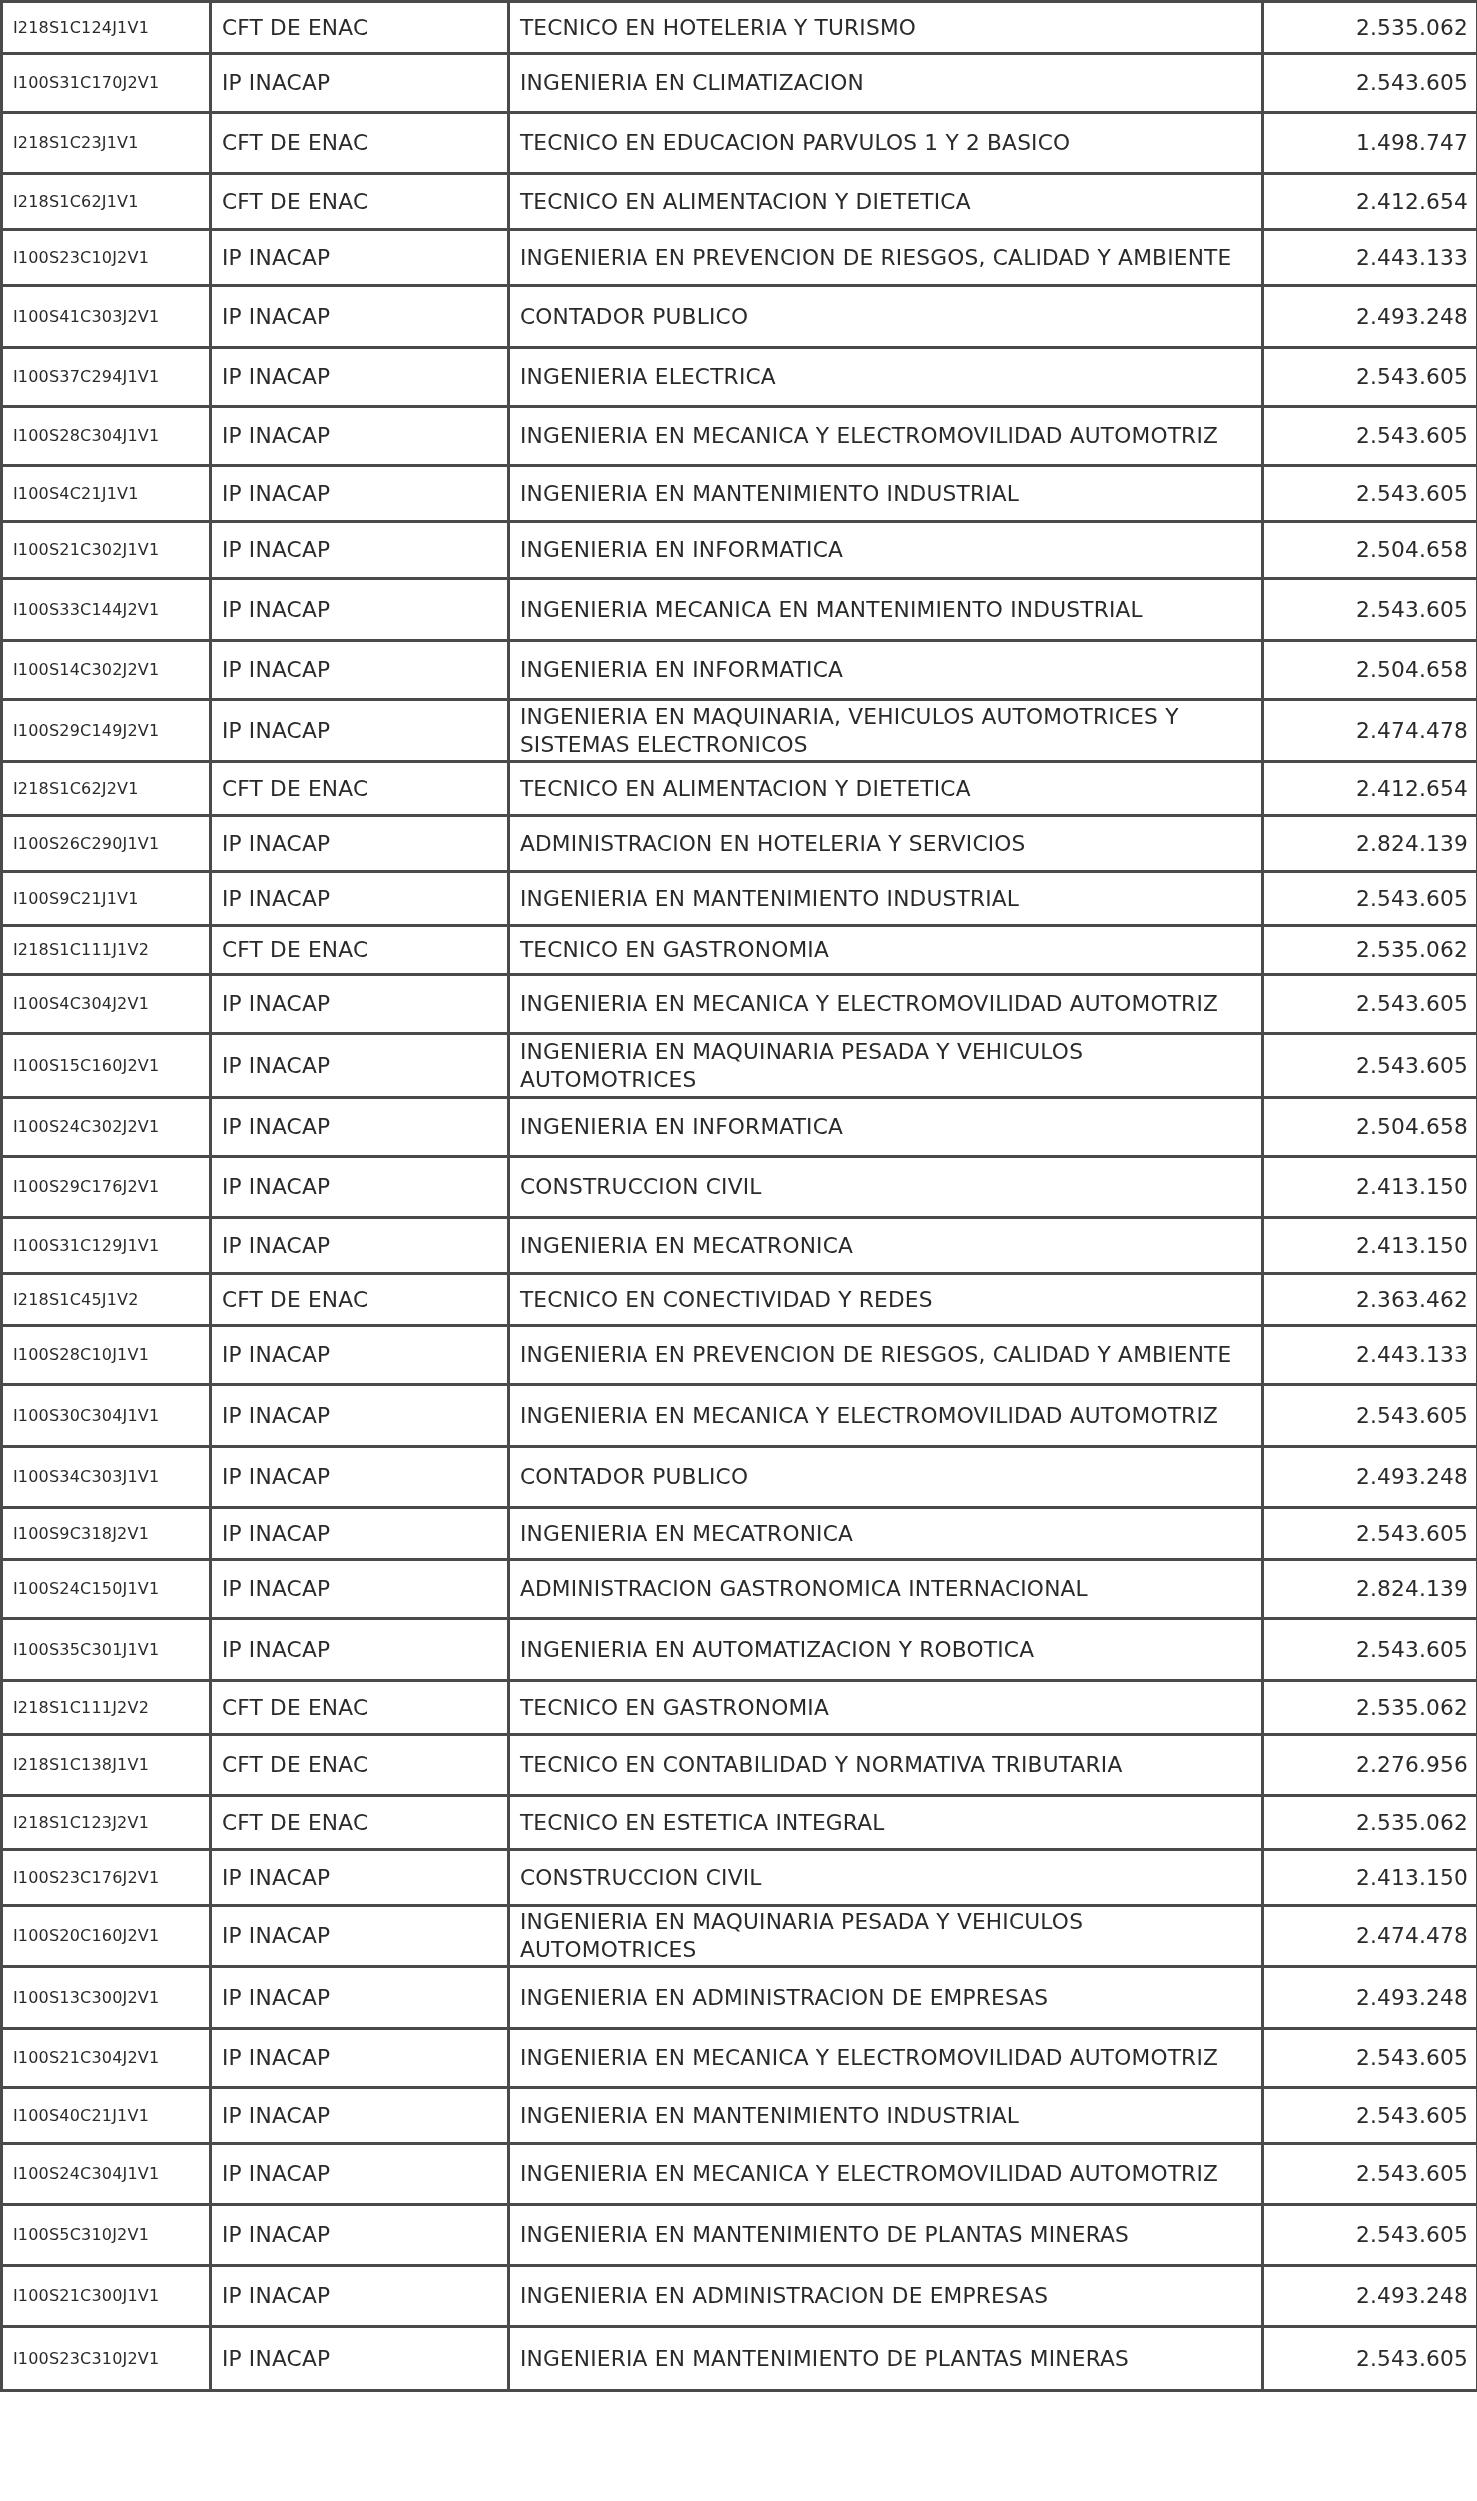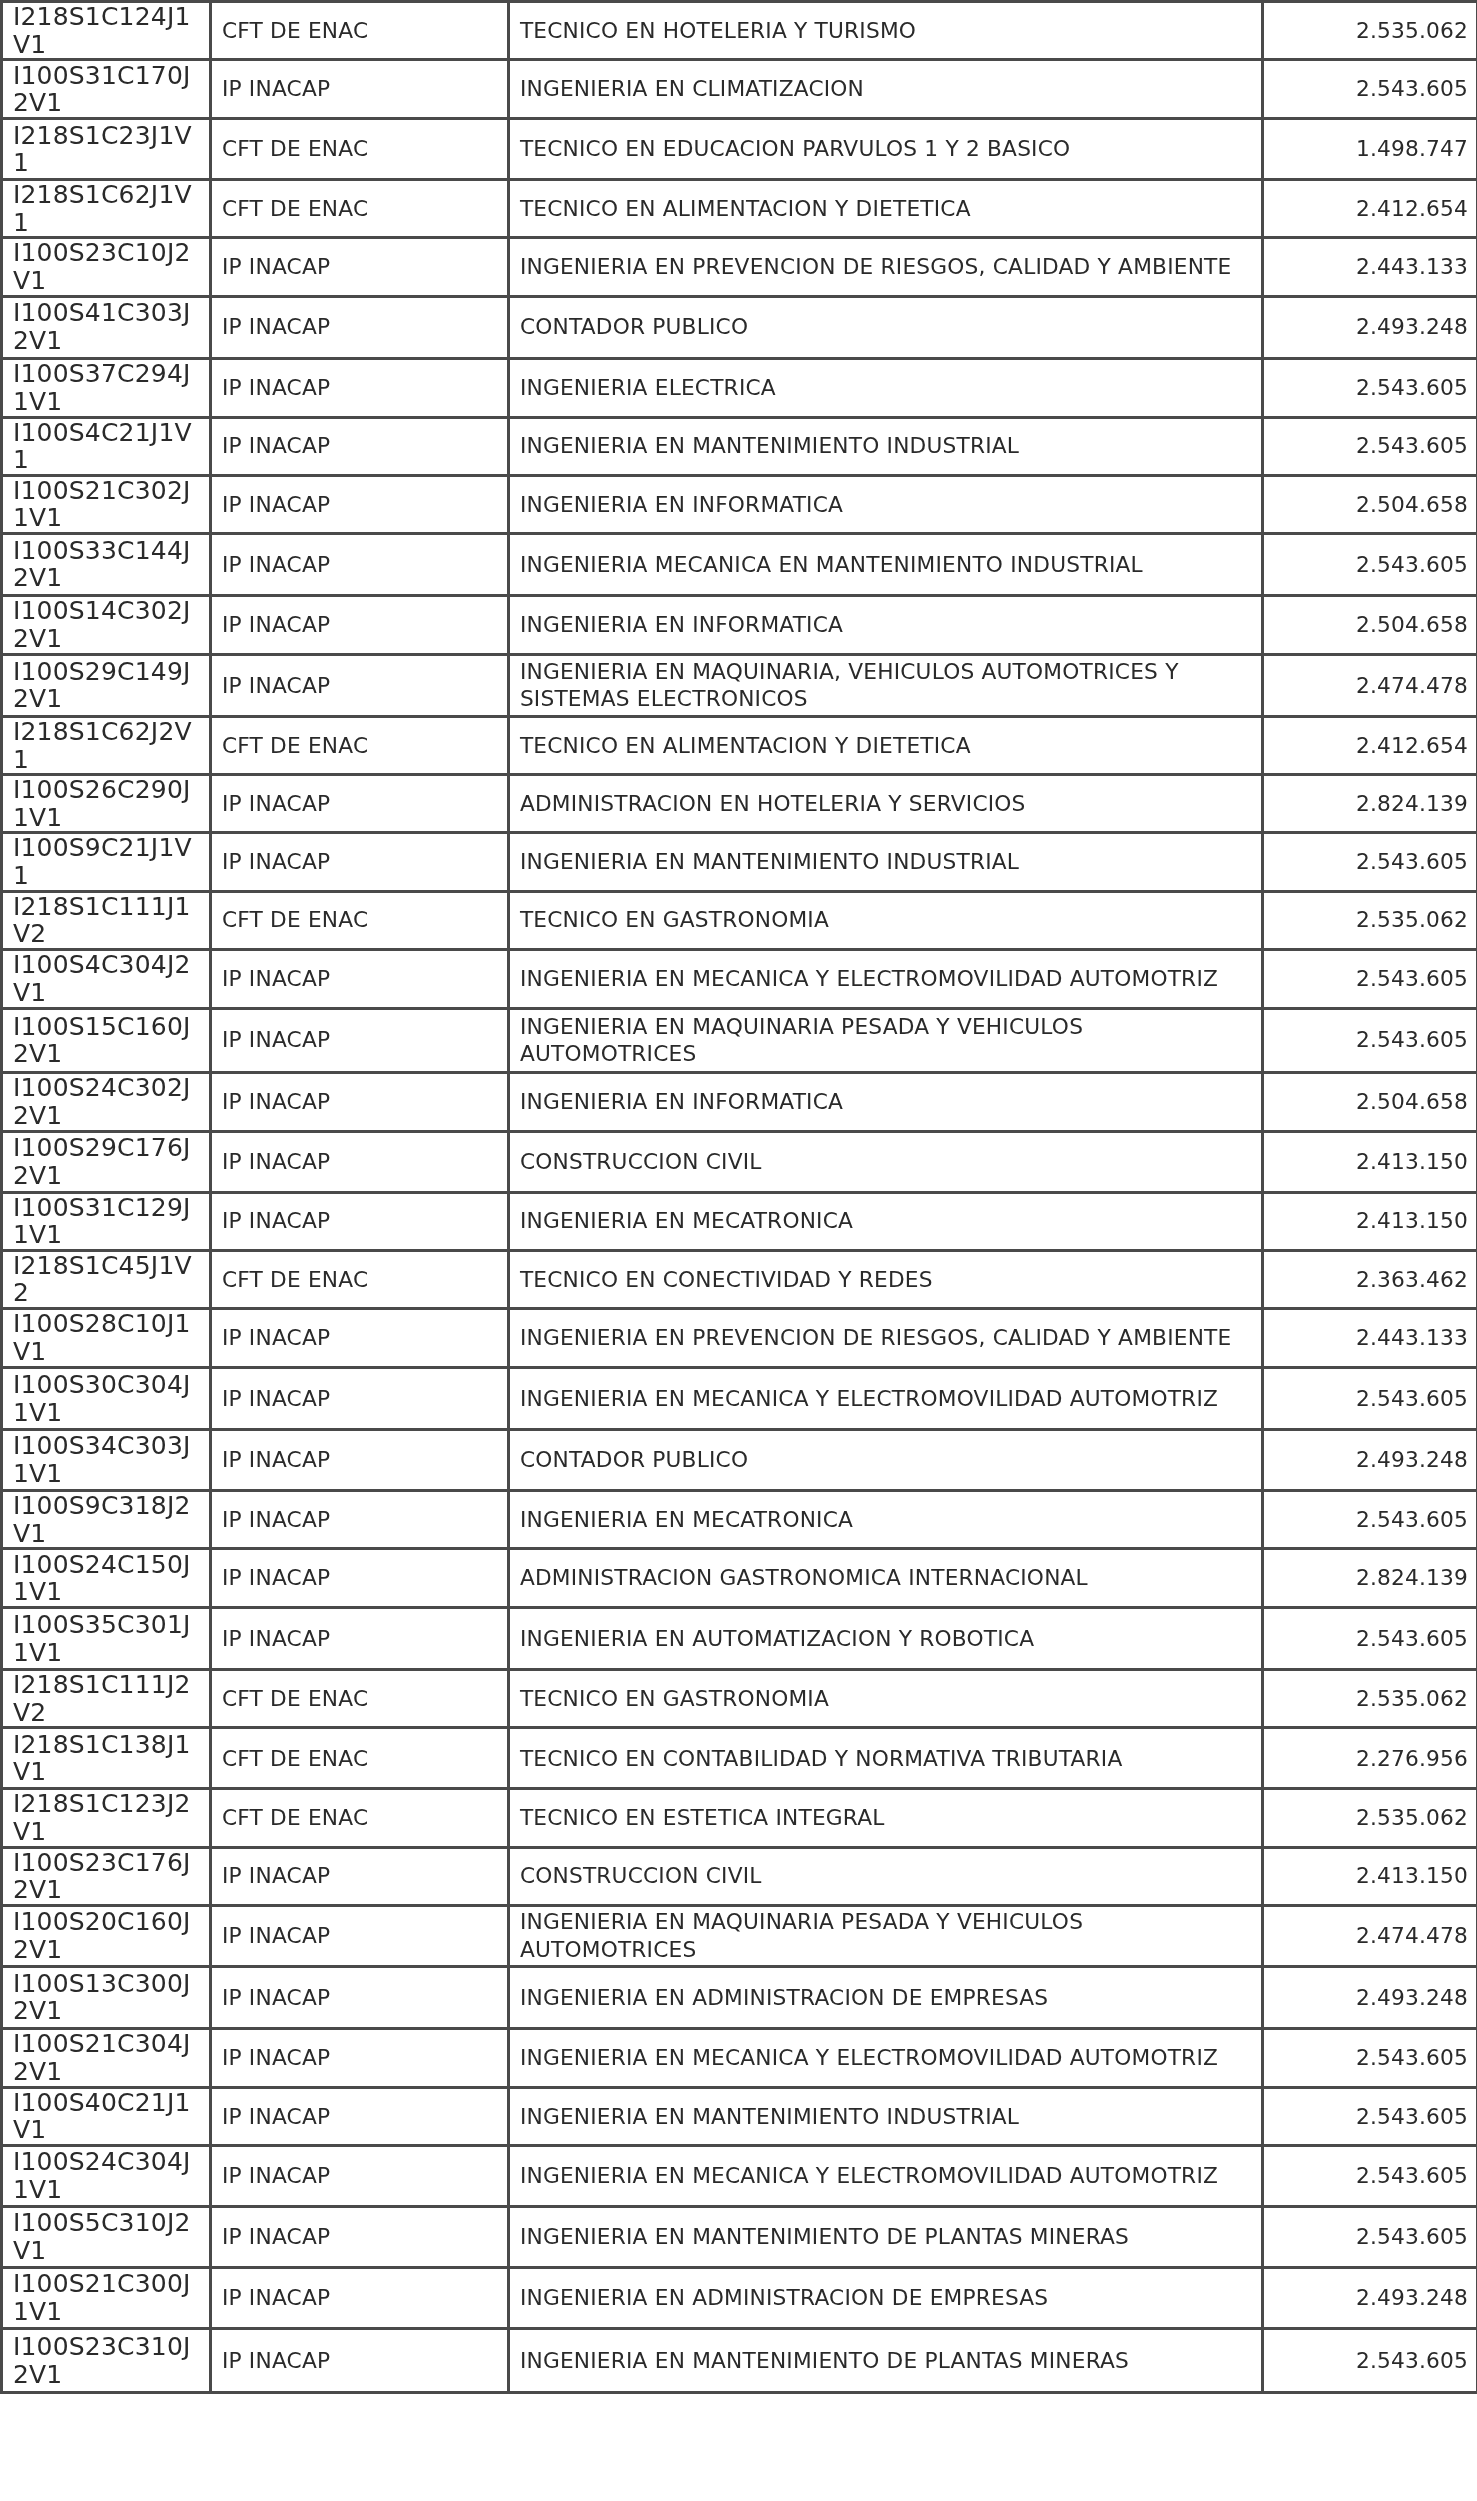--- a/index.html
+++ b/index.html
@@ -17,21 +17,21 @@
     border: 3px solid #4a4a4a;
     padding: 0 7.9px 0 9.9px;
     vertical-align: middle;
     line-height: 27.6px;
     overflow: hidden;
   }
   col.c-code { width: 209px; }
   col.c-inst { width: 298px; }
   col.c-prog { width: 754px; }
   col.c-amt { width: 215px; }
-  td.code { word-break: break-all; font-size: 25px; line-height: 27.6px; padding-left: 7.9px; padding-right: 3.9px; }
+  td.code { word-break: break-all; font-size: 16px; line-height: 27.6px; padding-left: 7.9px; padding-right: 3.9px; }
   td.amt { text-align: right; padding-right: 21.7px; }
 </style>
 </head>
 <body>
 
 <table class="grid">
   <colgroup>
     <col class="c-code">
       <col class="c-inst">
       <col class="c-prog">
@@ -73,20 +73,26 @@
     <td class="inst">IP INACAP</td>
     <td class="prog">CONTADOR PUBLICO</td>
     <td class="amt">2.493.248</td>
   </tr>
       <tr style="height: 59px;">
     <td class="code">I100S37C294J1V1</td>
     <td class="inst">IP INACAP</td>
     <td class="prog">INGENIERIA ELECTRICA</td>
     <td class="amt">2.543.605</td>
   </tr>
+      <tr style="height: 59px;">
+    <td class="code">I100S28C304J1V1</td>
+    <td class="inst">IP INACAP</td>
+    <td class="prog">INGENIERIA EN MECANICA Y ELECTROMOVILIDAD AUTOMOTRIZ</td>
+    <td class="amt">2.543.605</td>
+  </tr>
       <tr style="height: 56px;">
     <td class="code">I100S4C21J1V1</td>
     <td class="inst">IP INACAP</td>
     <td class="prog">INGENIERIA EN MANTENIMIENTO INDUSTRIAL</td>
     <td class="amt">2.543.605</td>
   </tr>
       <tr style="height: 57px;">
     <td class="code">I100S21C302J1V1</td>
     <td class="inst">IP INACAP</td>
     <td class="prog">INGENIERIA EN INFORMATICA</td>

